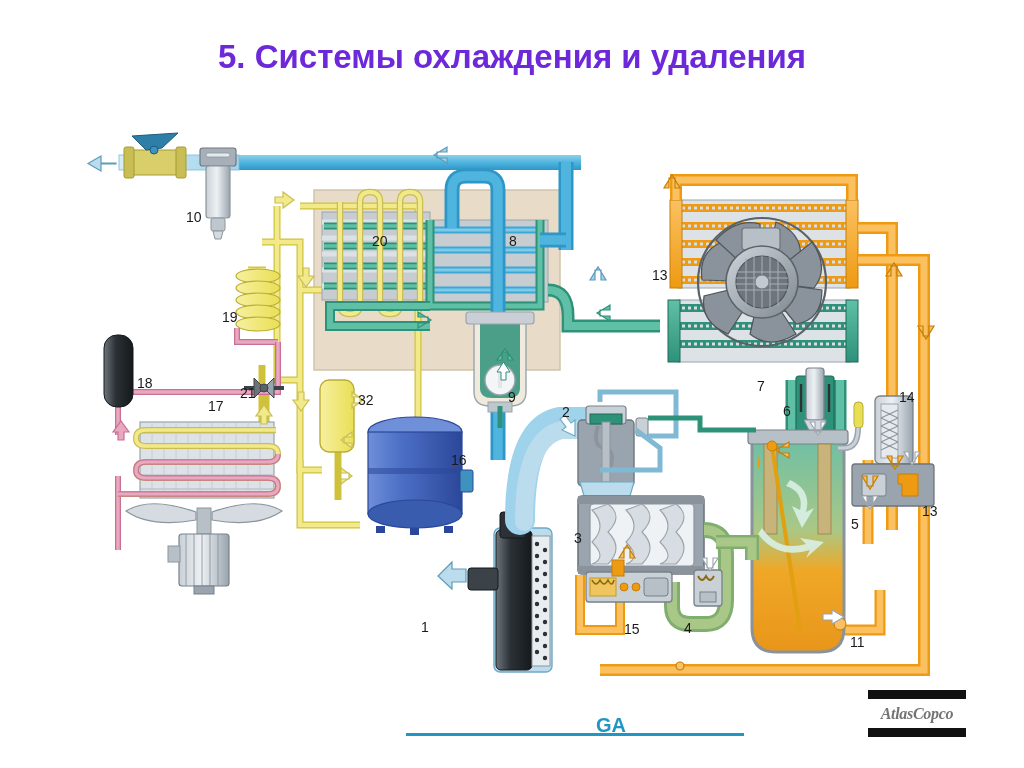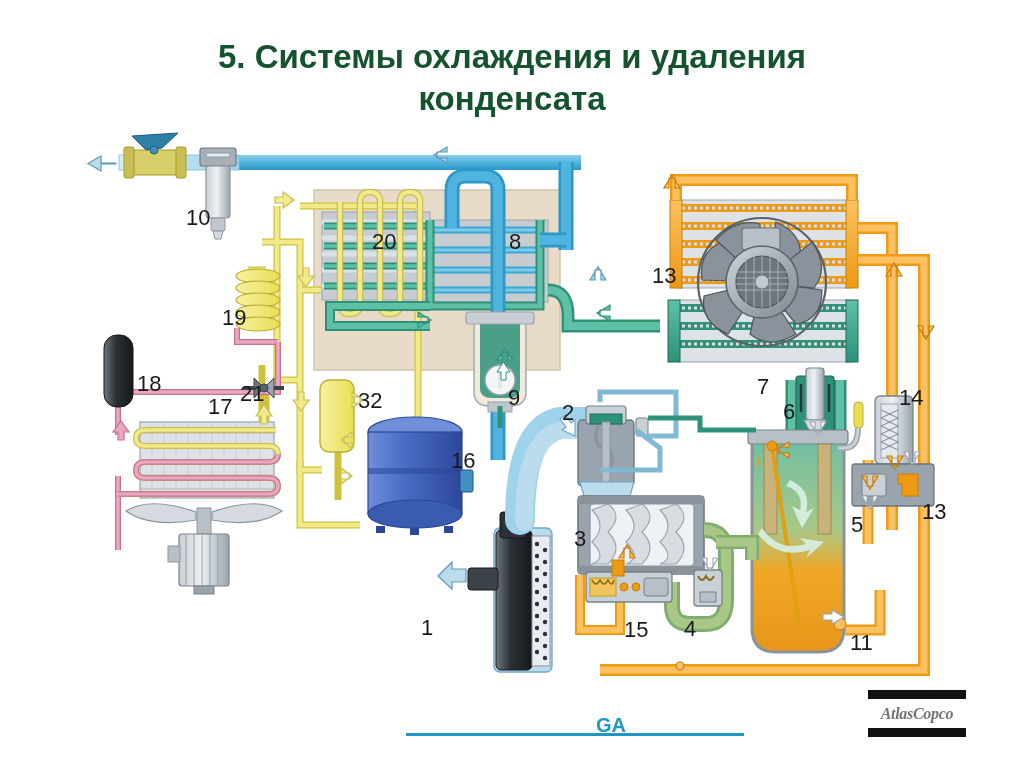--- a/index.html
+++ b/index.html
@@ -19,41 +19,41 @@
     inset: 0;
     background: #ffffff;
   }
   
   #title {
     position: absolute;
     left: 60px;
     top: 36px;
     width: 904px;
     text-align: center;
-    color: #14532d;
+    color: #6d28d9;
     font-weight: bold;
     font-size: 33px;
     line-height: 42px;
     letter-spacing: 0px;
   }
   
   #diagram {
     position: absolute;
     left: 0;
     top: 130px;
     width: 1024px;
     height: 560px;
   }
   #diagram svg { display: block; }
 
   
   .num {
     position: absolute;
     color: #1a1a1a;
-    font-size: 22px;
+    font-size: 14px;
     font-family: "Liberation Sans", sans-serif;
     line-height: 17px;
     white-space: nowrap;
     user-select: none;
   }
   
   #footer-line {
     position: absolute;
     left: 406px;
     top: 733px;
@@ -103,21 +103,20 @@
     letter-spacing: -0.3px;
   }
 </style>
 </head>
 <body>
 
 <div id="slide">
 
   <div id="title">
     <div>5. Системы охлаждения и удаления</div>
-    <div>конденсата</div>
   </div>
 
   <div id="diagram">
   <svg width="1024" height="560" viewBox="0 0 1024 560" xmlns="http://www.w3.org/2000/svg">
     <defs>
       <linearGradient id="gBlue" x1="0" y1="0" x2="0" y2="1">
         <stop offset="0" stop-color="#8ECFEA"></stop>
             <stop offset="0.5" stop-color="#4FB4DE"></stop>
             <stop offset="1" stop-color="#2E97C8"></stop>
       </linearGradient>

